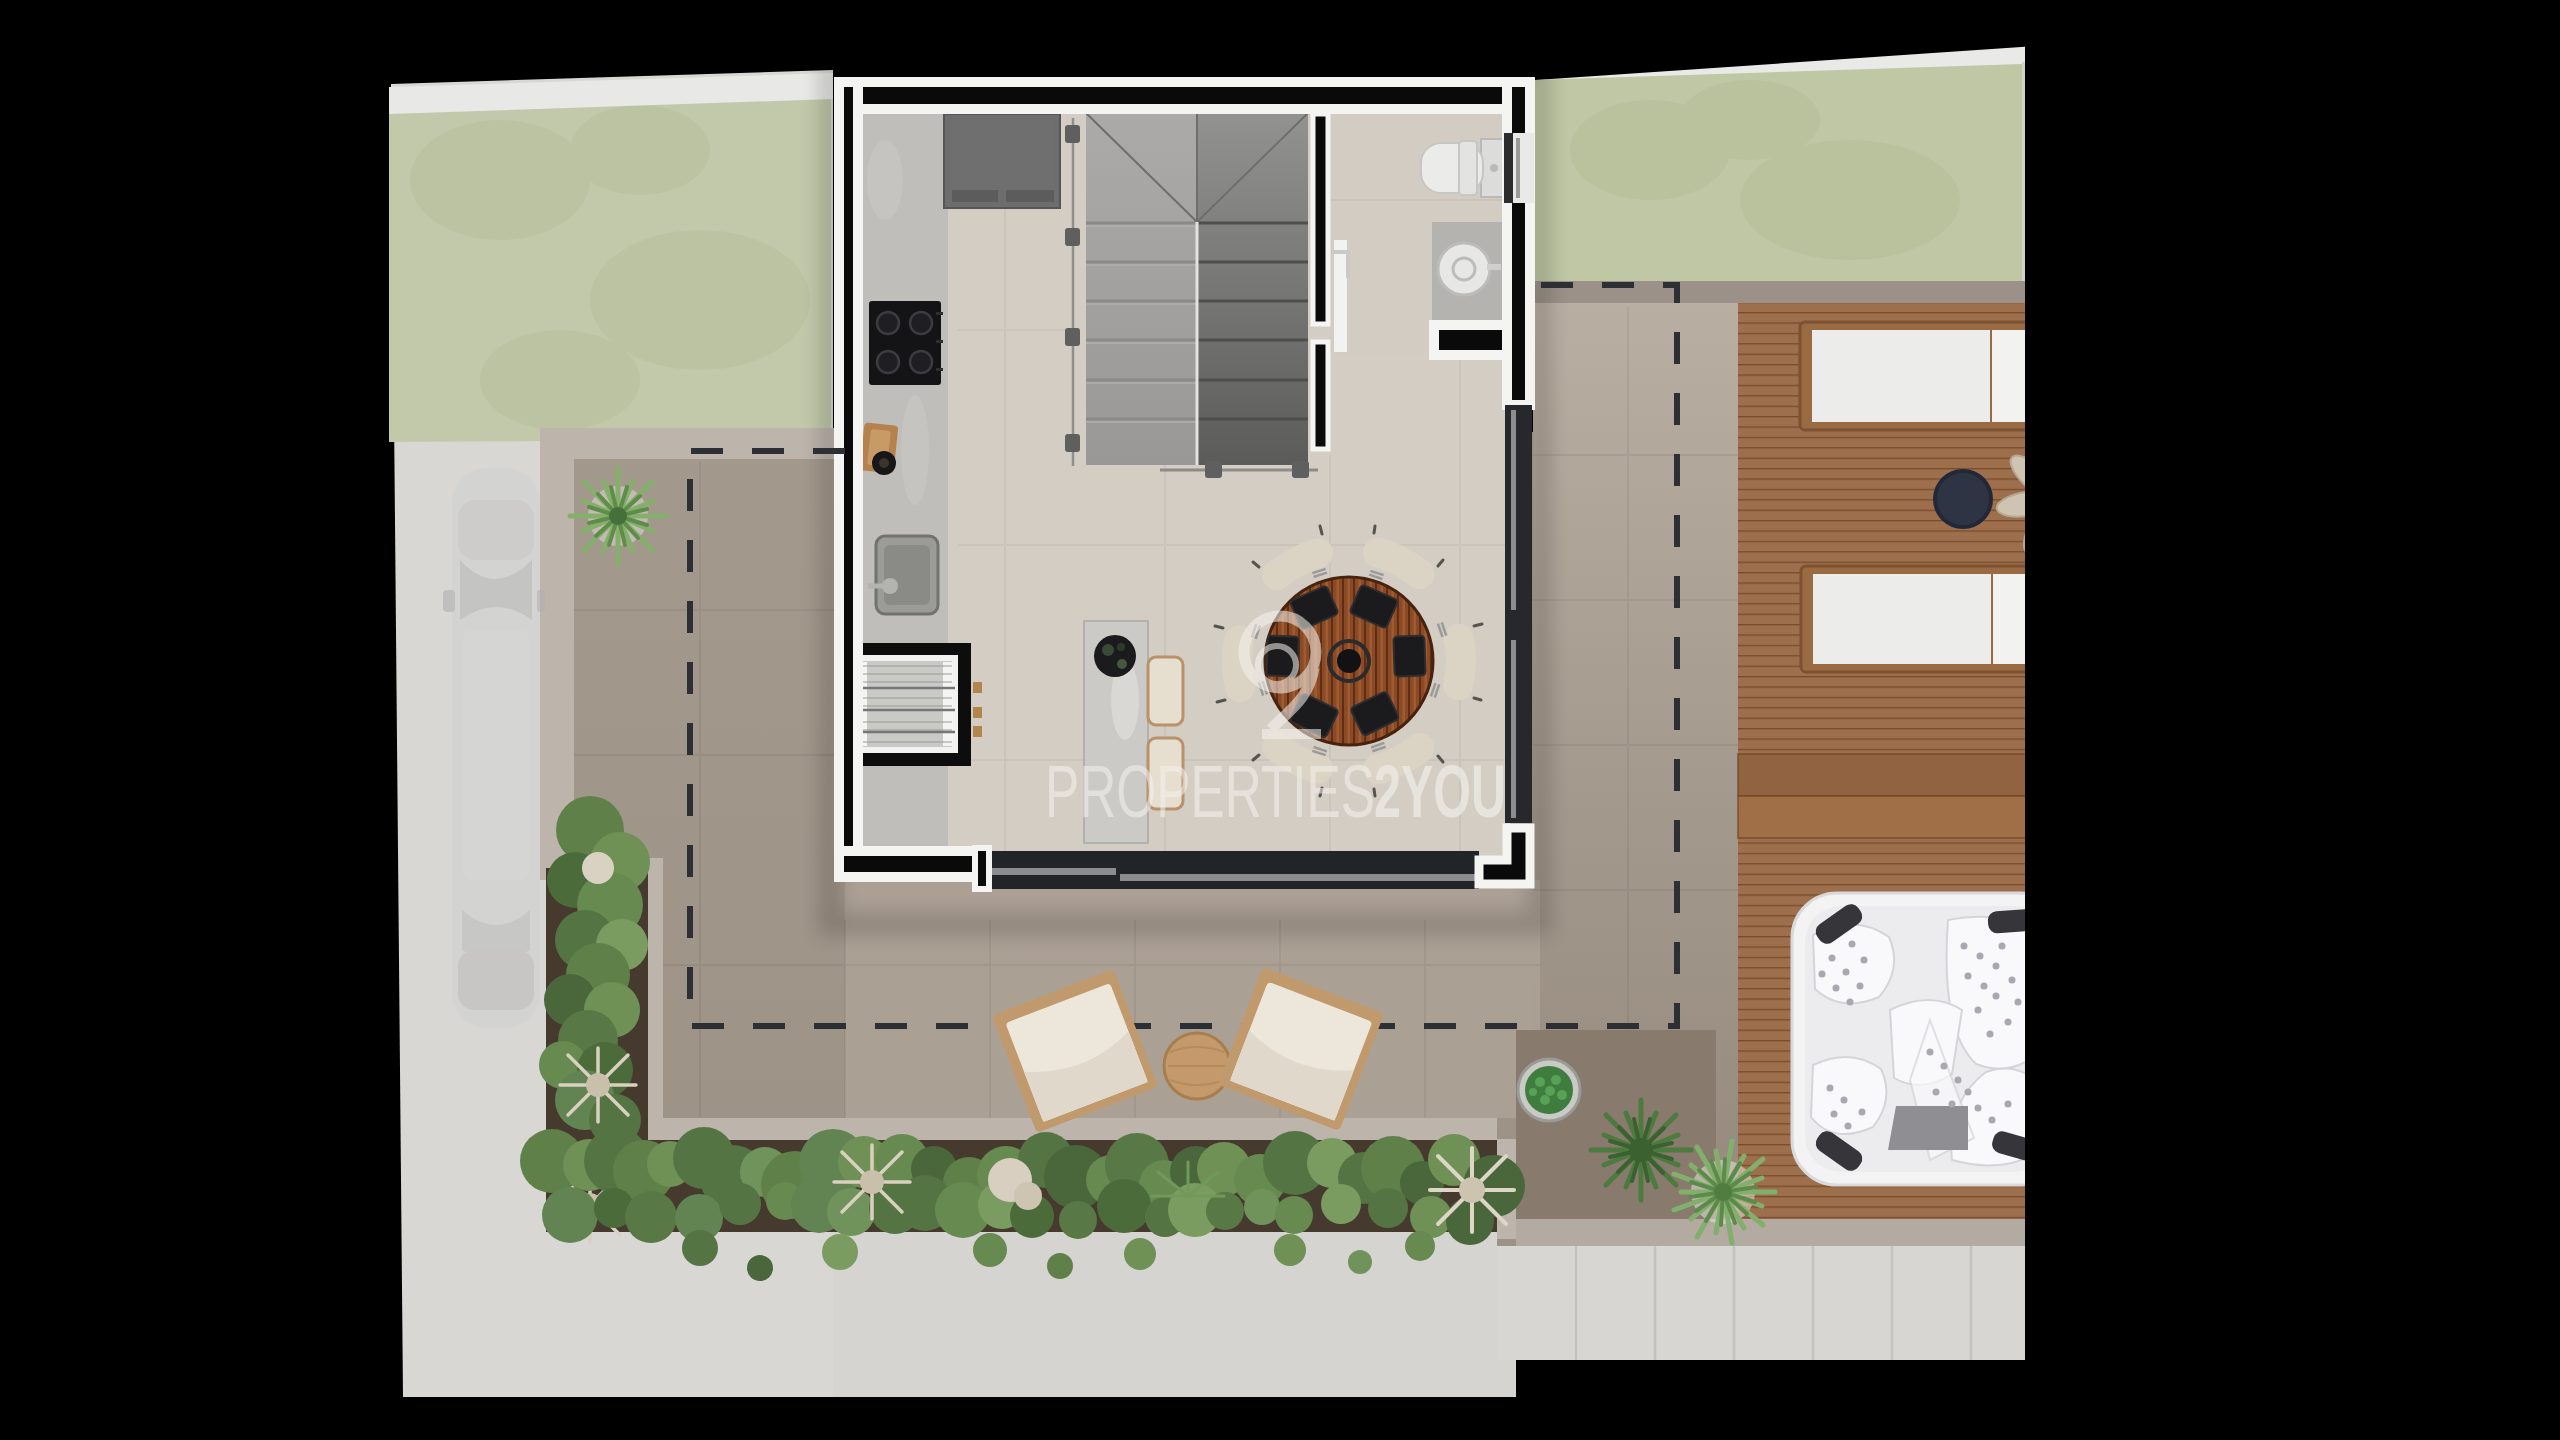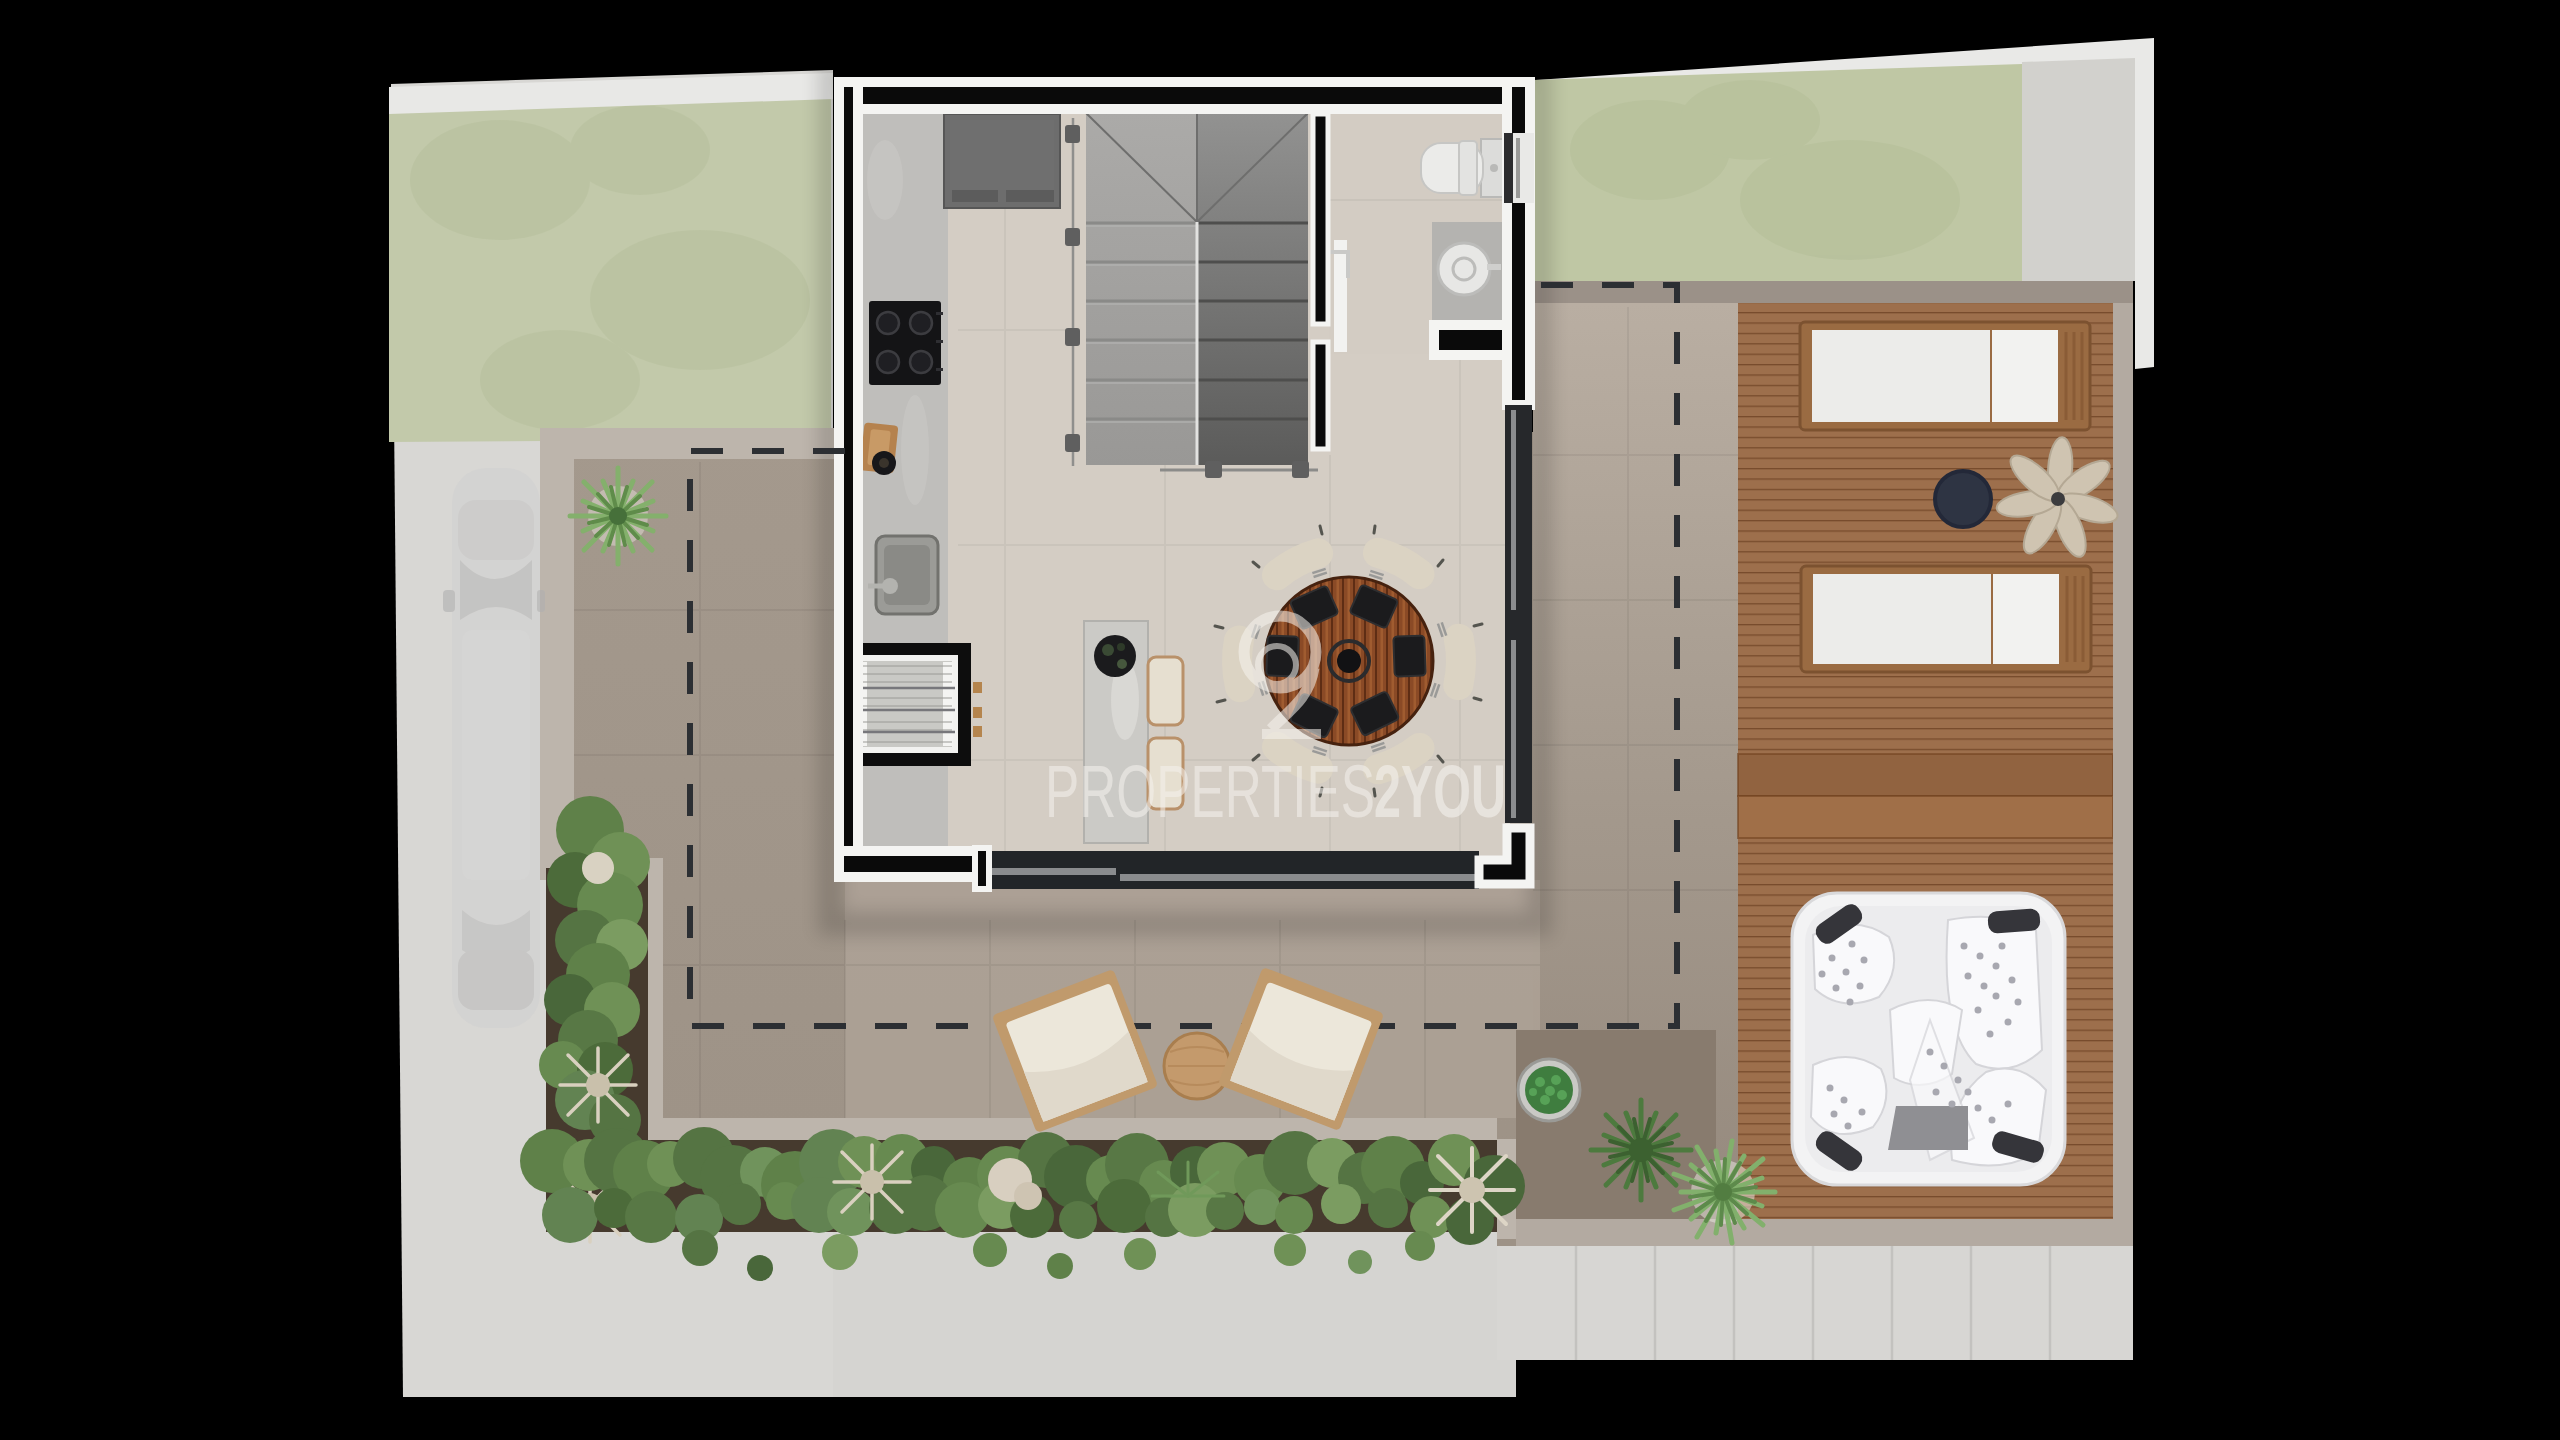--- a/index.html
+++ b/index.html
@@ -1,16 +1,16 @@
 <!DOCTYPE html>
 <html><head>
 <meta charset="utf-8">
 <style>
   html,body{margin:0;padding:0;background:#000;}
-  #stage{position:relative;width:2560px;height:1440px;background:#f97316;overflow:hidden;
+  #stage{position:relative;width:2025px;height:1440px;background:#f97316;overflow:hidden;
          font-family:"Liberation Sans", sans-serif;}
   svg{position:absolute;left:0;top:0;}
 </style>
 </head>
 <body>
 <div id="stage">
 <svg width="2560" height="1440" viewBox="0 0 2560 1440">
 <defs>
   <linearGradient id="patioR" x1="0" y1="0" x2="0" y2="1">
     <stop offset="0" stop-color="#b9aea2"></stop>

